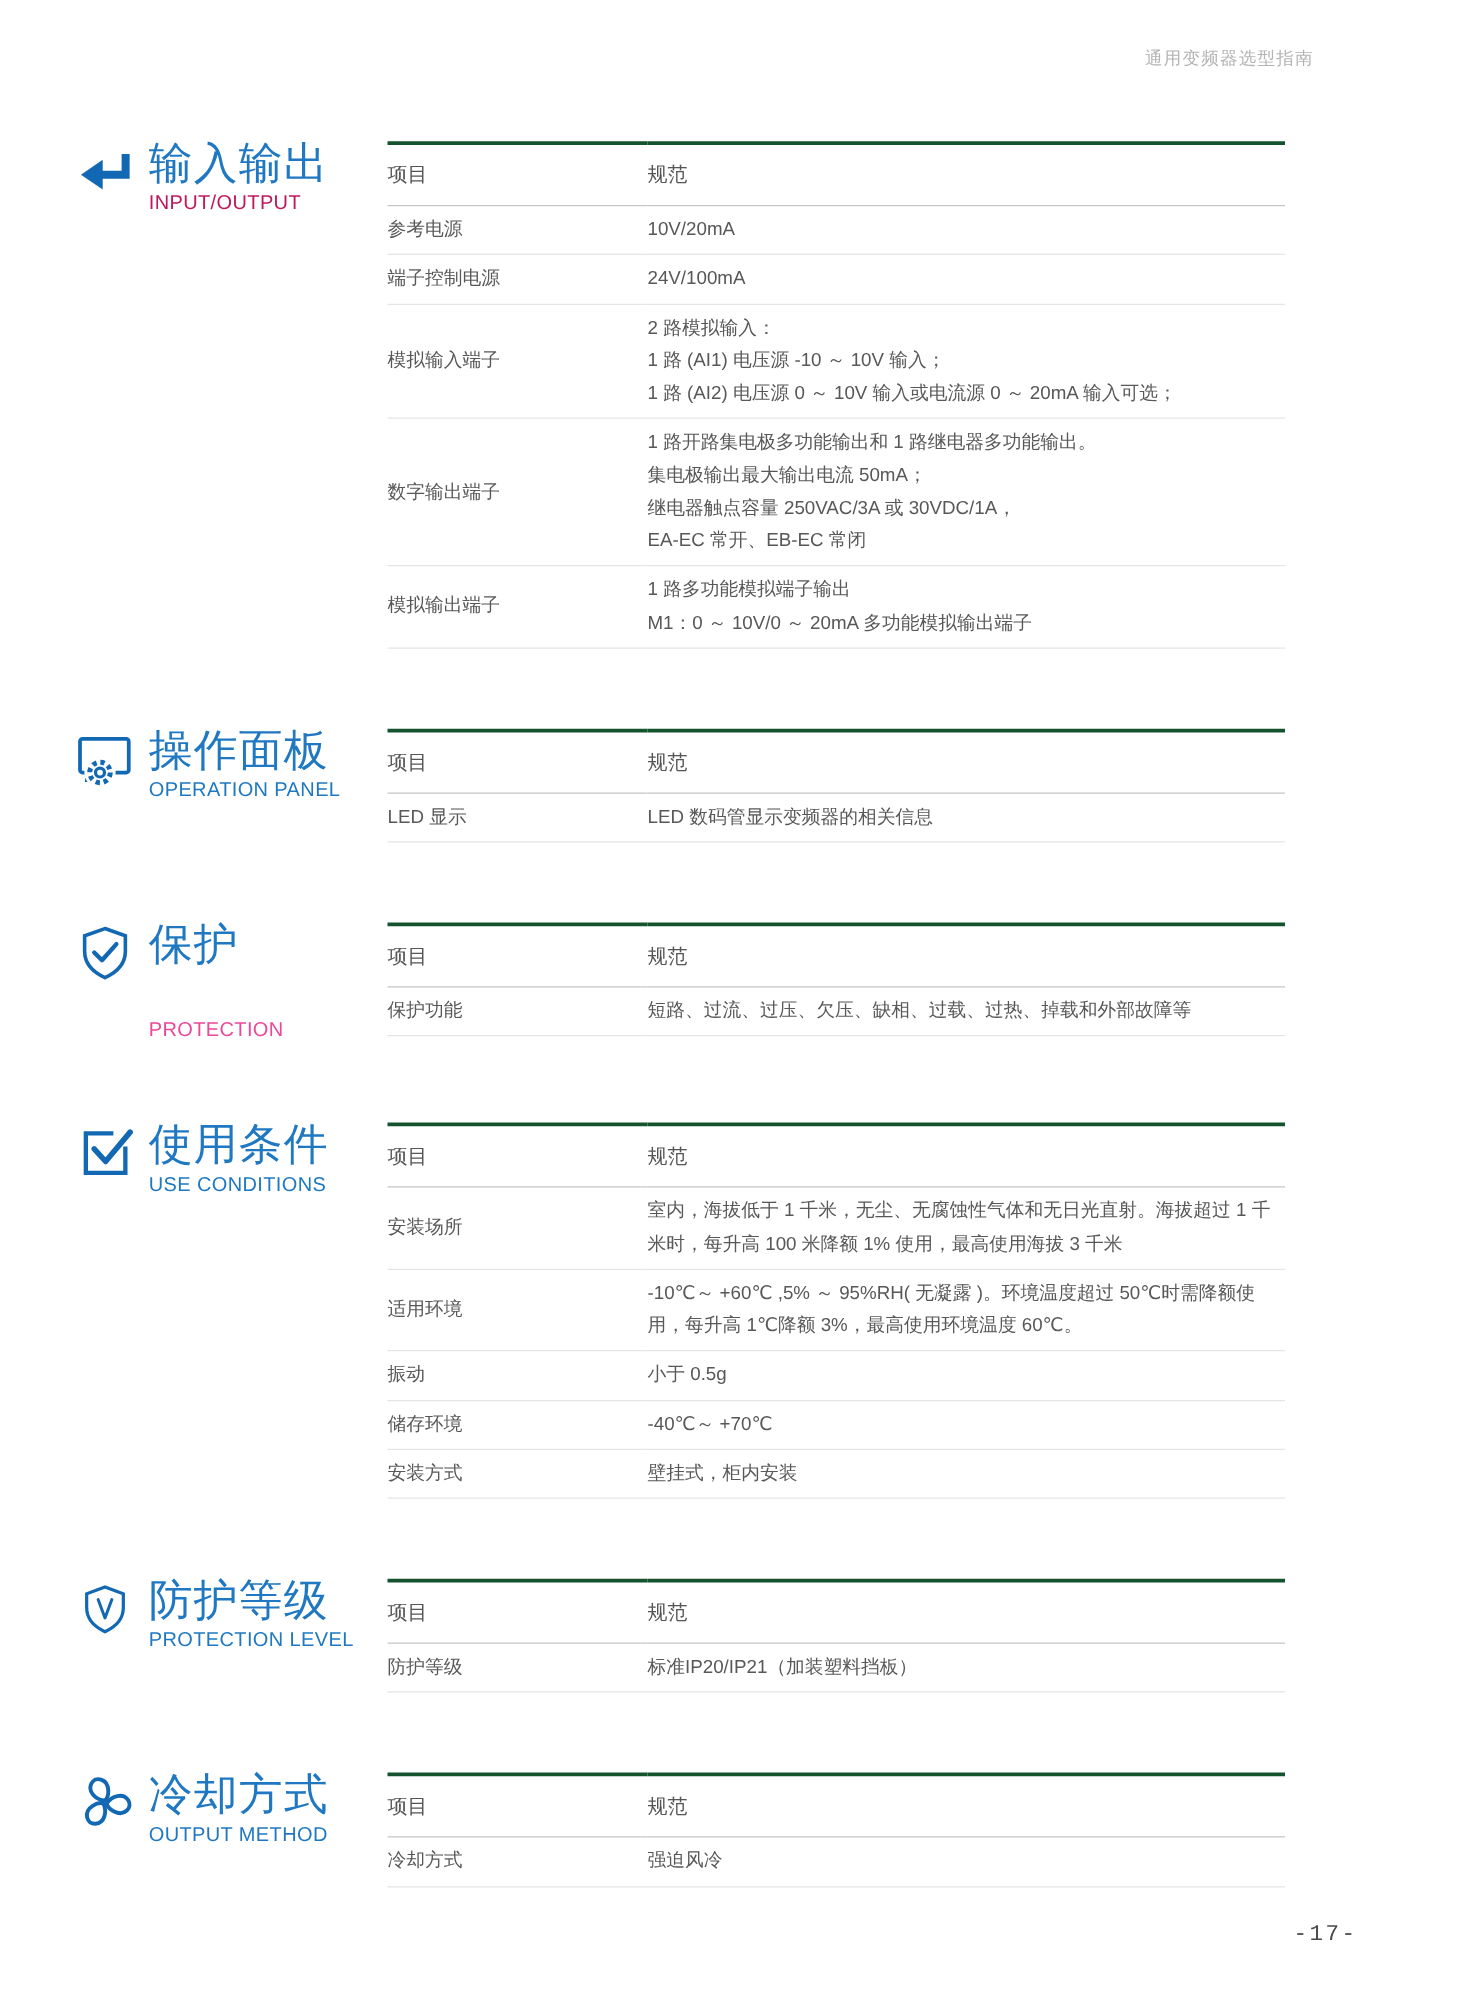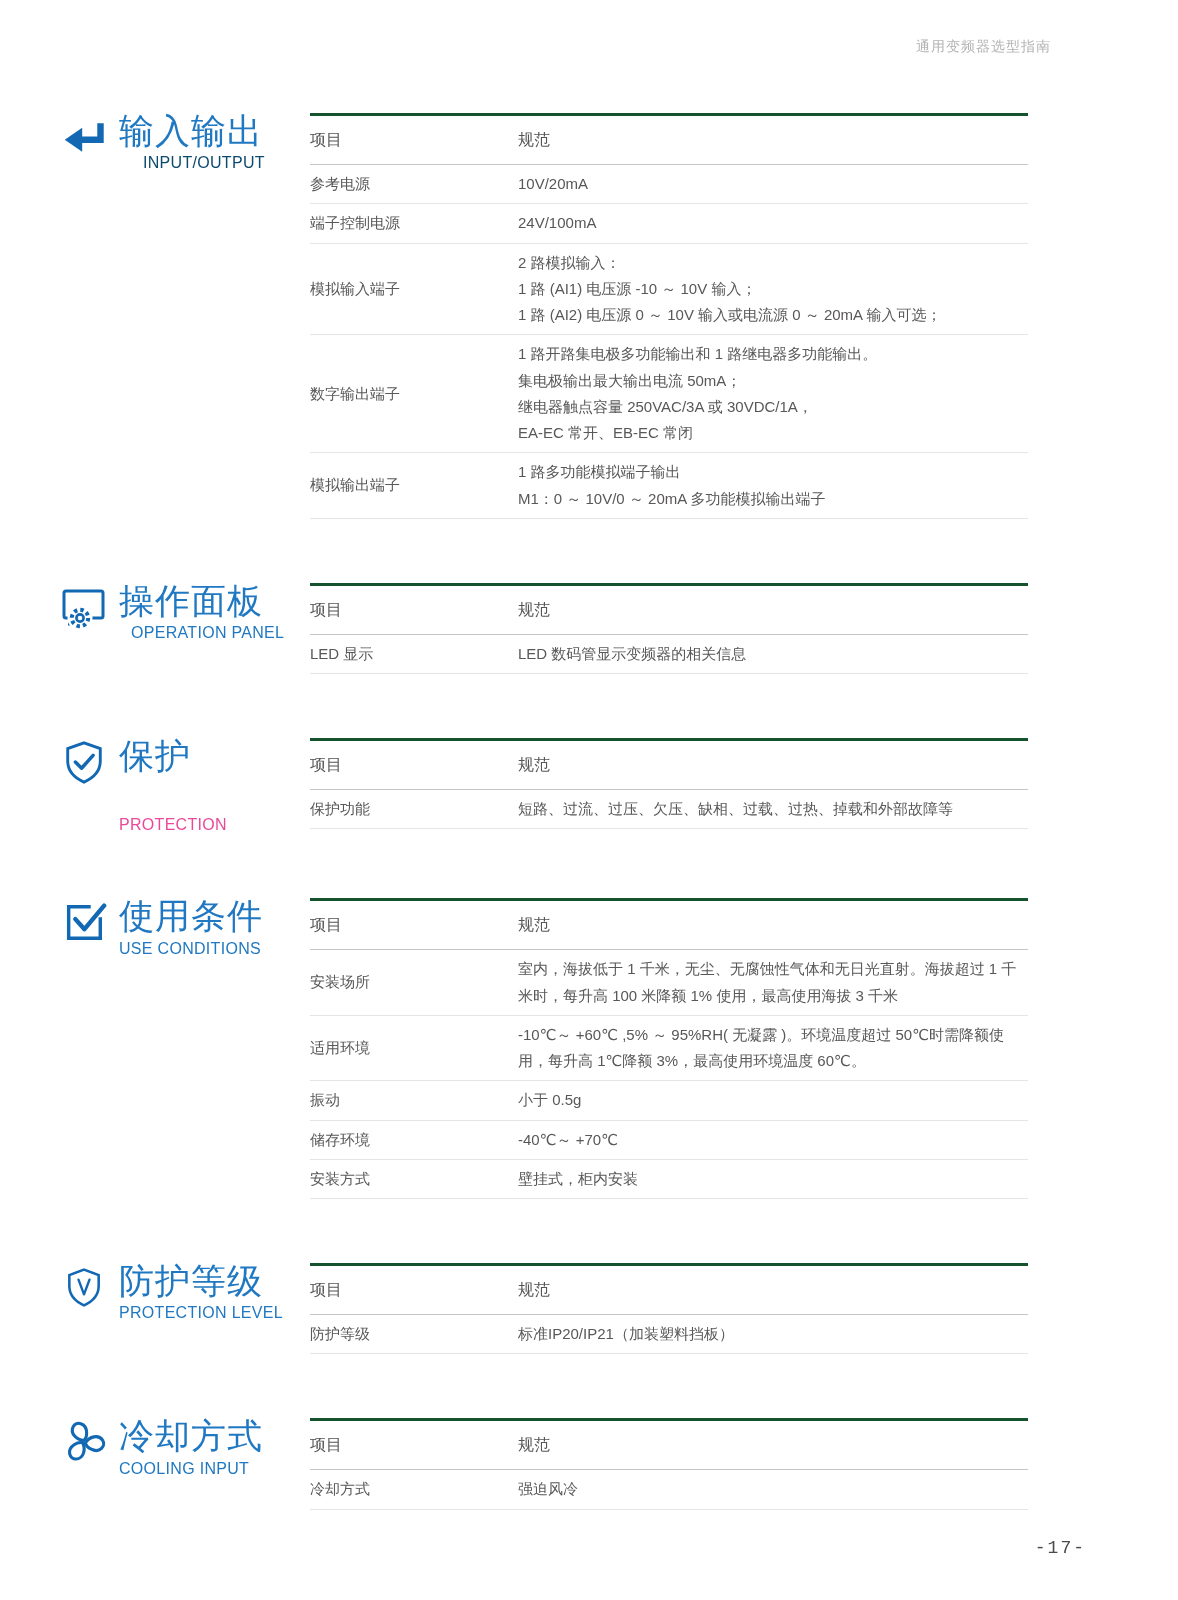--- a/index.html
+++ b/index.html
@@ -36,21 +36,21 @@
   <section class="section">
     <div class="section-left">
       <span class="icon" style="color: rgb(18, 104, 178);">
             <svg viewBox="0 0 48 48" width="46" height="44">
               <path d="M42 9 V27 H20" fill="none" stroke="currentColor" stroke-width="7"></path>
               <polygon points="22,14 22,40 3,27" fill="currentColor"></polygon>
             </svg>
           </span>
       <div class="titles">
         <div class="title-cn" style="color: rgb(31, 120, 193);">输入输出</div>
-        <div class="title-en" style="color: #0c4a6e; margin-left: 24px;">INPUT/OUTPUT</div>
+        <div class="title-en" style="color: #be185d;">INPUT/OUTPUT</div>
       </div>
     </div>
     <div class="section-right">
       <table class="spec">
         <thead>
           <tr>
             <td class="item-col">项目</td>
             <td>规范</td>
           </tr>
         </thead>
@@ -102,21 +102,21 @@
             <svg viewBox="0 0 48 48" width="50" height="48">
               <rect x="4" y="8" width="39" height="27" rx="2" fill="none" stroke="currentColor" stroke-width="3"></rect>
               <path d="M8 41 H22" stroke="currentColor" stroke-width="3" fill="none"></path>
               <circle cx="20" cy="35" r="12.5" fill="#ffffff"></circle>
               <circle cx="20" cy="35" r="8.2" fill="none" stroke="currentColor" stroke-width="4" stroke-dasharray="3.4 3.05"></circle>
               <circle cx="20" cy="35" r="3.6" fill="none" stroke="currentColor" stroke-width="2.6"></circle>
             </svg>
           </span>
       <div class="titles">
         <div class="title-cn" style="color: rgb(31, 120, 193);">操作面板</div>
-        <div class="title-en" style="color: rgb(31, 120, 193); margin-left: 12px;">OPERATION PANEL</div>
+        <div class="title-en" style="color: rgb(31, 120, 193);">OPERATION PANEL</div>
       </div>
     </div>
     <div class="section-right">
       <table class="spec">
         <thead>
           <tr>
             <td class="item-col">项目</td>
             <td>规范</td>
           </tr>
         </thead>
@@ -261,21 +261,21 @@
             <svg viewBox="0 0 48 48" width="50" height="50">
               <g fill="none" stroke="currentColor" stroke-width="3" stroke-linejoin="round">
                 <path d="M24 22.5 C17 22 10.5 16 13.5 9.5 C16.5 3.5 26 5.5 26.5 14.5 C26.7 18 25.6 21 24 22.5 Z"></path>
                 <path d="M24 22.5 C17 22 10.5 16 13.5 9.5 C16.5 3.5 26 5.5 26.5 14.5 C26.7 18 25.6 21 24 22.5 Z" transform="rotate(120 24 24)"></path>
                 <path d="M24 22.5 C17 22 10.5 16 13.5 9.5 C16.5 3.5 26 5.5 26.5 14.5 C26.7 18 25.6 21 24 22.5 Z" transform="rotate(240 24 24)"></path>
               </g>
             </svg>
           </span>
       <div class="titles">
         <div class="title-cn" style="color: rgb(31, 120, 193);">冷却方式</div>
-        <div class="title-en" style="color: rgb(31, 120, 193);">COOLING INPUT</div>
+        <div class="title-en" style="color: rgb(31, 120, 193);">OUTPUT METHOD</div>
       </div>
     </div>
     <div class="section-right">
       <table class="spec">
         <thead>
           <tr>
             <td class="item-col">项目</td>
             <td>规范</td>
           </tr>
         </thead>

